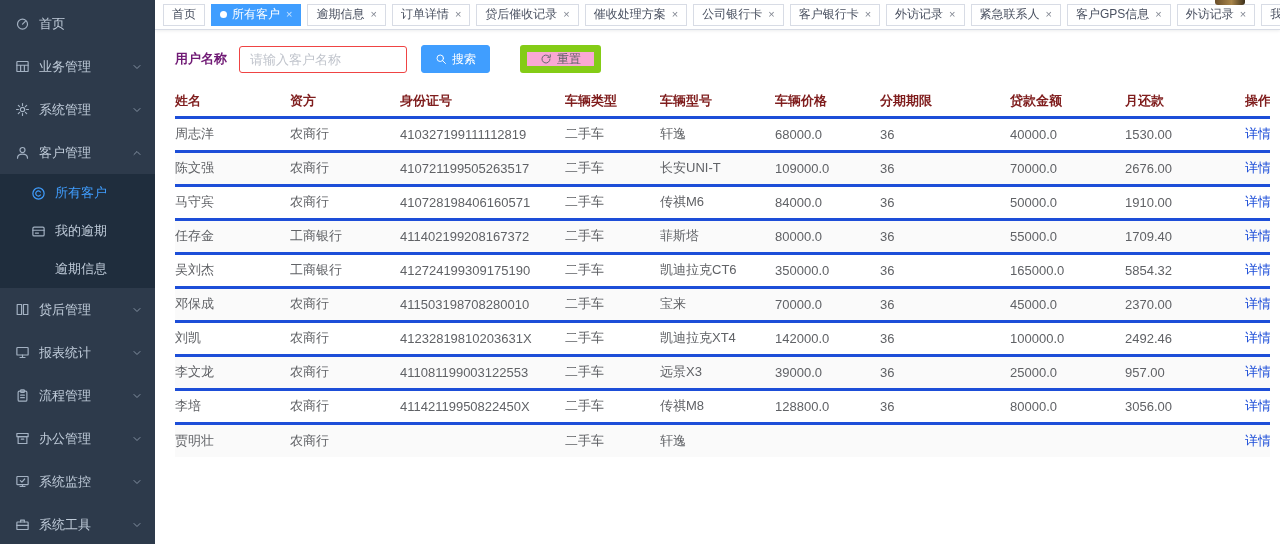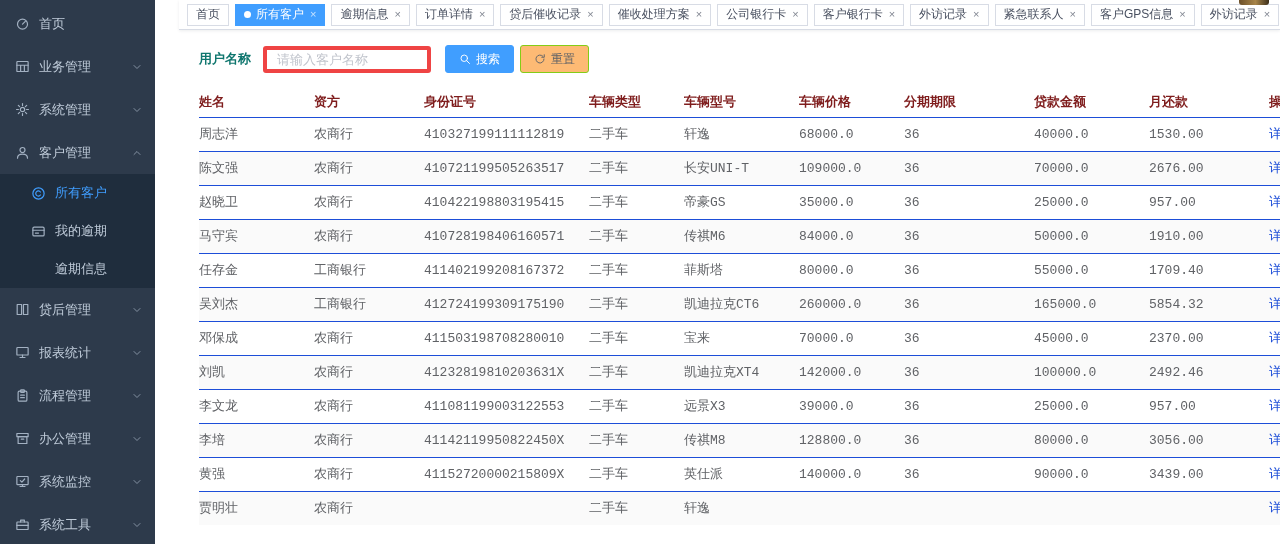--- a/index.html
+++ b/index.html
@@ -1,18 +1,18 @@
 <!DOCTYPE html>
 <html><head>
 <meta charset="utf-8">
 <style>
   * { margin:0; padding:0; box-sizing:border-box; }
   html,body { width:1280px; height:544px; overflow:hidden;
     font-family:"Liberation Sans","DejaVu Sans",sans-serif; background:#fff; }
-  .app { display:flex; width:1280px; height:544px;gap:24px; }
+  .app { display:flex; width:1280px; height:544px; }
 
   
   .sidebar { width:155px; flex-shrink:0; background:#2d3a4b; padding-top:2px; height:100%; }
   .sb-item { height:43px; display:flex; align-items:center; padding:0 12px 0 14px;
     color:#bfcbd9; font-size:13px; cursor:pointer; }
   .sb-item .ico { width:16px; height:16px; margin-right:9px; color:#a3b1c2;
     display:inline-flex; align-items:center; justify-content:center; flex-shrink:0; }
   .sb-item .lbl { flex:1; white-space:nowrap; overflow:hidden; }
   .sb-item .chev { width:12px; height:12px; color:#8795a5; display:inline-flex; }
   .submenu { background:#1f2d3d; }
@@ -30,36 +30,36 @@
     padding:0 8px; cursor:pointer; }
   .tab .dot { width:7px; height:7px; border-radius:50%; background:#fff; display:none; }
   .tab.active { background:#409eff; border-color:#409eff; color:#fff; }
   .tab.active .dot { display:inline-block; }
   .tab .close { font-size:11px; line-height:1; opacity:.7; margin-left:1px; cursor:pointer; }
   .avatar-sliver { position:absolute; top:0; left:1060px; width:30px; height:5px;
     background:linear-gradient(90deg,#6b4f2a,#a8854a 55%,#3c2f1a); border-radius:0 0 3px 3px; z-index:5; }
 
   .content { padding:12px 10px 0 20px; }
   .search-row { display:flex; align-items:center; height:30px; margin-top:2px; }
-  .search-label { font-size:13px; font-weight:bold; color:#0f766e; margin-right:12px; }
-  .search-input { width:168px; height:27px; border:4px solid #ef4444; border-radius:3px;
+  .search-label { font-size:13px; font-weight:bold; color:#701a75; margin-right:12px; }
+  .search-input { width:168px; height:27px; border:1px solid #ef4444; border-radius:3px;
     padding:0 10px; font-size:13px; color:#606266; outline:none; margin-right:14px; }
   .search-input::placeholder { color:#c0c4cc; }
   .btn { height:28px; display:inline-flex; align-items:center; gap:5px; padding:0 13px;
     font-size:12px; border-radius:3px; cursor:pointer; }
   .btn .bico { width:12px; height:12px; display:inline-flex; }
-  .btn-primary { background:#409eff; border:1px solid #409eff; color:#fff; margin-right:6px; }
-  .btn-plain { background:#fdba74; border:1px solid #84cc16; color:#606266; }
+  .btn-primary { background:#409eff; border:1px solid #409eff; color:#fff; margin-right:30px; }
+  .btn-plain { background:#f9a8d4; border:7px solid #84cc16; color:#606266; }
 
   
   table { width:1095px; border-collapse:collapse; table-layout:fixed; margin-top:13px; }
   th { text-align:left; font-size:13px; color:#7f1d1d; font-weight:bold; height:30px;
     white-space:nowrap; overflow:hidden; }
   td { font-size:13px; color:#606266; height:34px; white-space:nowrap; overflow:hidden; }
-  tbody tr { border-top:1px solid #1d4ed8;font-family:Liberation Mono, monospace; }
+  tbody tr { border-top:3px solid #1d4ed8; }
   tbody tr:nth-child(even) { background:#fafafa; }
   th.al-right, td.al-right { text-align:left; }
   .link { color:#1d4ed8; cursor:pointer; }
 </style>
 </head>
 <body>
 
 <div class="app">
 
   <aside class="sidebar" id="sidebar">
@@ -352,32 +352,20 @@
               <td>410721199505263517</td>
               <td>二手车</td>
               <td>长安UNI-T</td>
               <td>109000.0</td>
               <td>36</td>
               <td>70000.0</td>
               <td>2676.00</td>
               <td class="al-right"><span class="link">详情</span></td>
             </tr>
             <tr>
-              <td>赵晓卫</td>
-              <td>农商行</td>
-              <td>410422198803195415</td>
-              <td>二手车</td>
-              <td>帝豪GS</td>
-              <td>35000.0</td>
-              <td>36</td>
-              <td>25000.0</td>
-              <td>957.00</td>
-              <td class="al-right"><span class="link">详情</span></td>
-            </tr>
-            <tr>
               <td>马守宾</td>
               <td>农商行</td>
               <td>410728198406160571</td>
               <td>二手车</td>
               <td>传祺M6</td>
               <td>84000.0</td>
               <td>36</td>
               <td>50000.0</td>
               <td>1910.00</td>
               <td class="al-right"><span class="link">详情</span></td>
@@ -393,21 +381,21 @@
               <td>55000.0</td>
               <td>1709.40</td>
               <td class="al-right"><span class="link">详情</span></td>
             </tr>
             <tr>
               <td>吴刘杰</td>
               <td>工商银行</td>
               <td>412724199309175190</td>
               <td>二手车</td>
               <td>凯迪拉克CT6</td>
-              <td>260000.0</td>
+              <td>350000.0</td>
               <td>36</td>
               <td>165000.0</td>
               <td>5854.32</td>
               <td class="al-right"><span class="link">详情</span></td>
             </tr>
             <tr>
               <td>邓保成</td>
               <td>农商行</td>
               <td>411503198708280010</td>
               <td>二手车</td>
@@ -445,32 +433,20 @@
             <tr>
               <td>李培</td>
               <td>农商行</td>
               <td>41142119950822450X</td>
               <td>二手车</td>
               <td>传祺M8</td>
               <td>128800.0</td>
               <td>36</td>
               <td>80000.0</td>
               <td>3056.00</td>
-              <td class="al-right"><span class="link">详情</span></td>
-            </tr>
-            <tr>
-              <td>黄强</td>
-              <td>农商行</td>
-              <td>41152720000215809X</td>
-              <td>二手车</td>
-              <td>英仕派</td>
-              <td>140000.0</td>
-              <td>36</td>
-              <td>90000.0</td>
-              <td>3439.00</td>
               <td class="al-right"><span class="link">详情</span></td>
             </tr>
             <tr>
               <td>贾明壮</td>
               <td>农商行</td>
               <td></td>
               <td>二手车</td>
               <td>轩逸</td>
               <td></td>
               <td></td>

